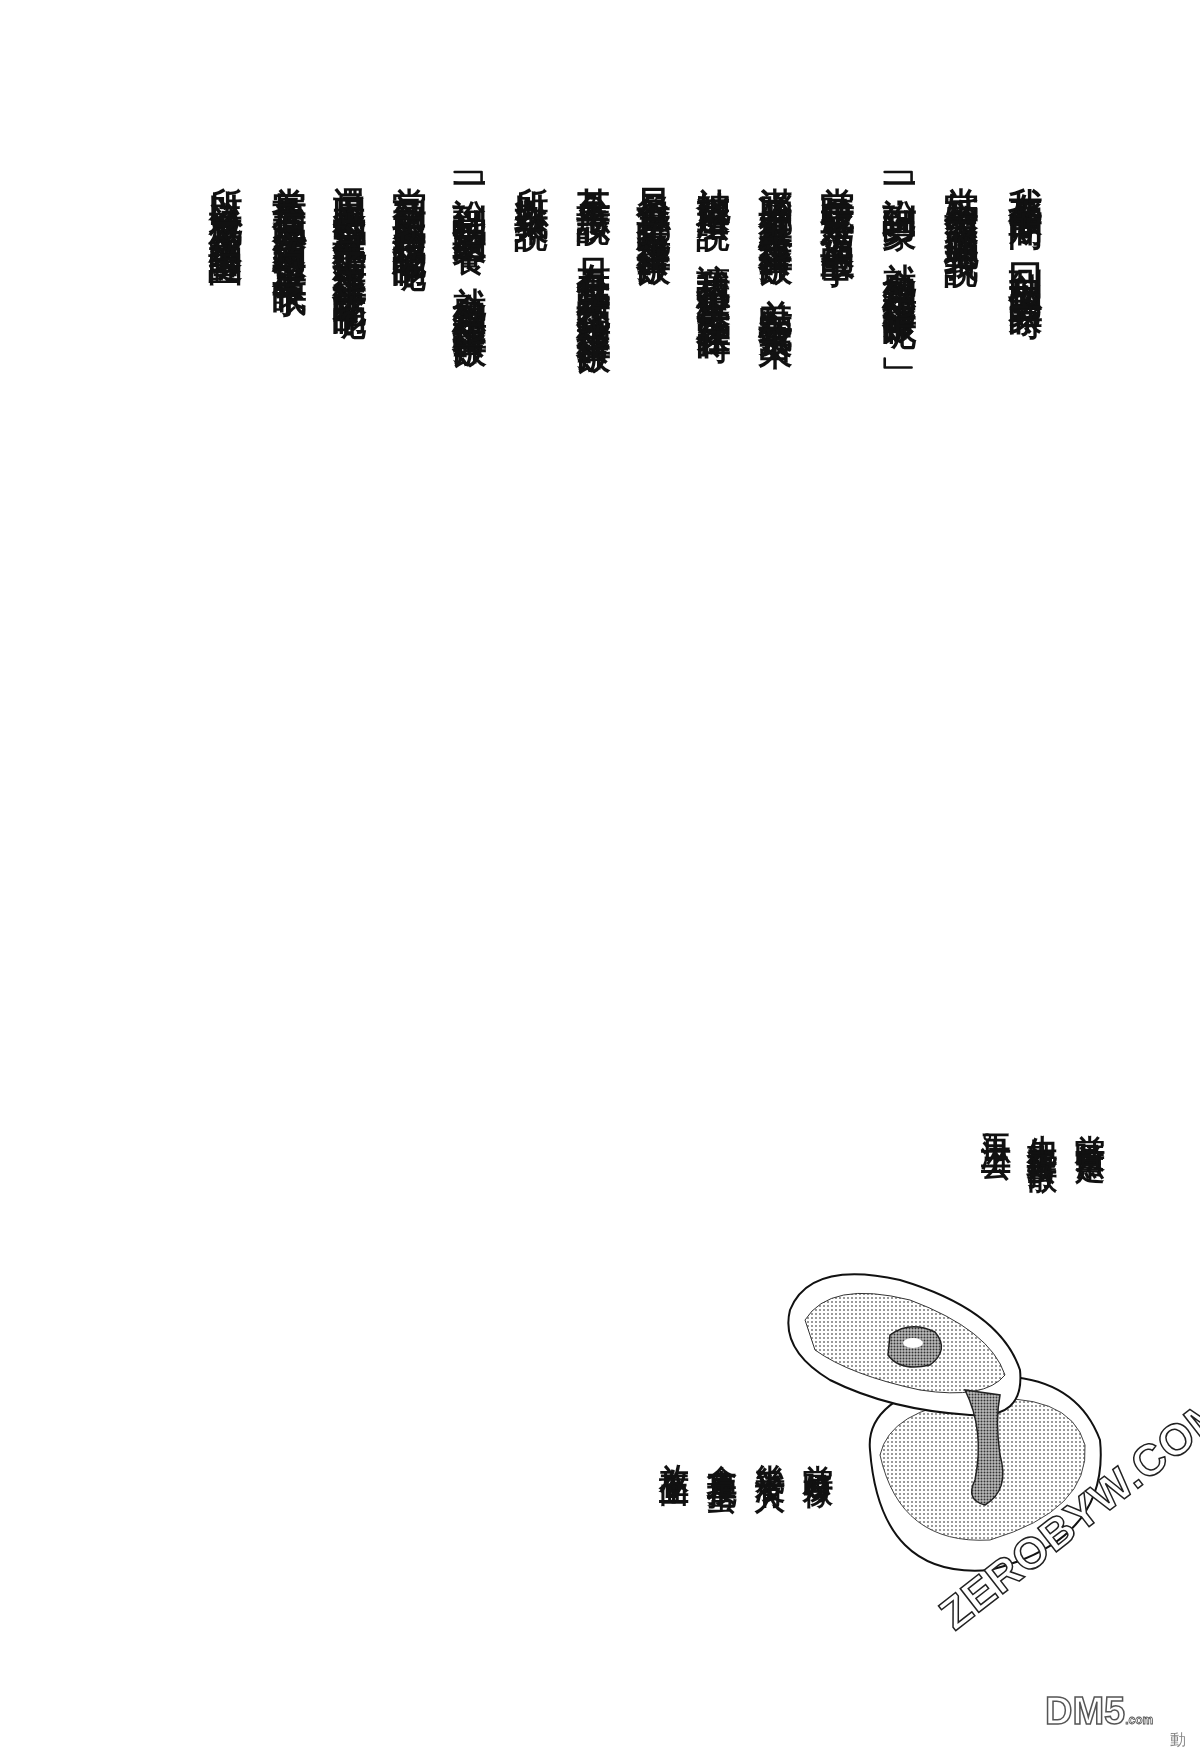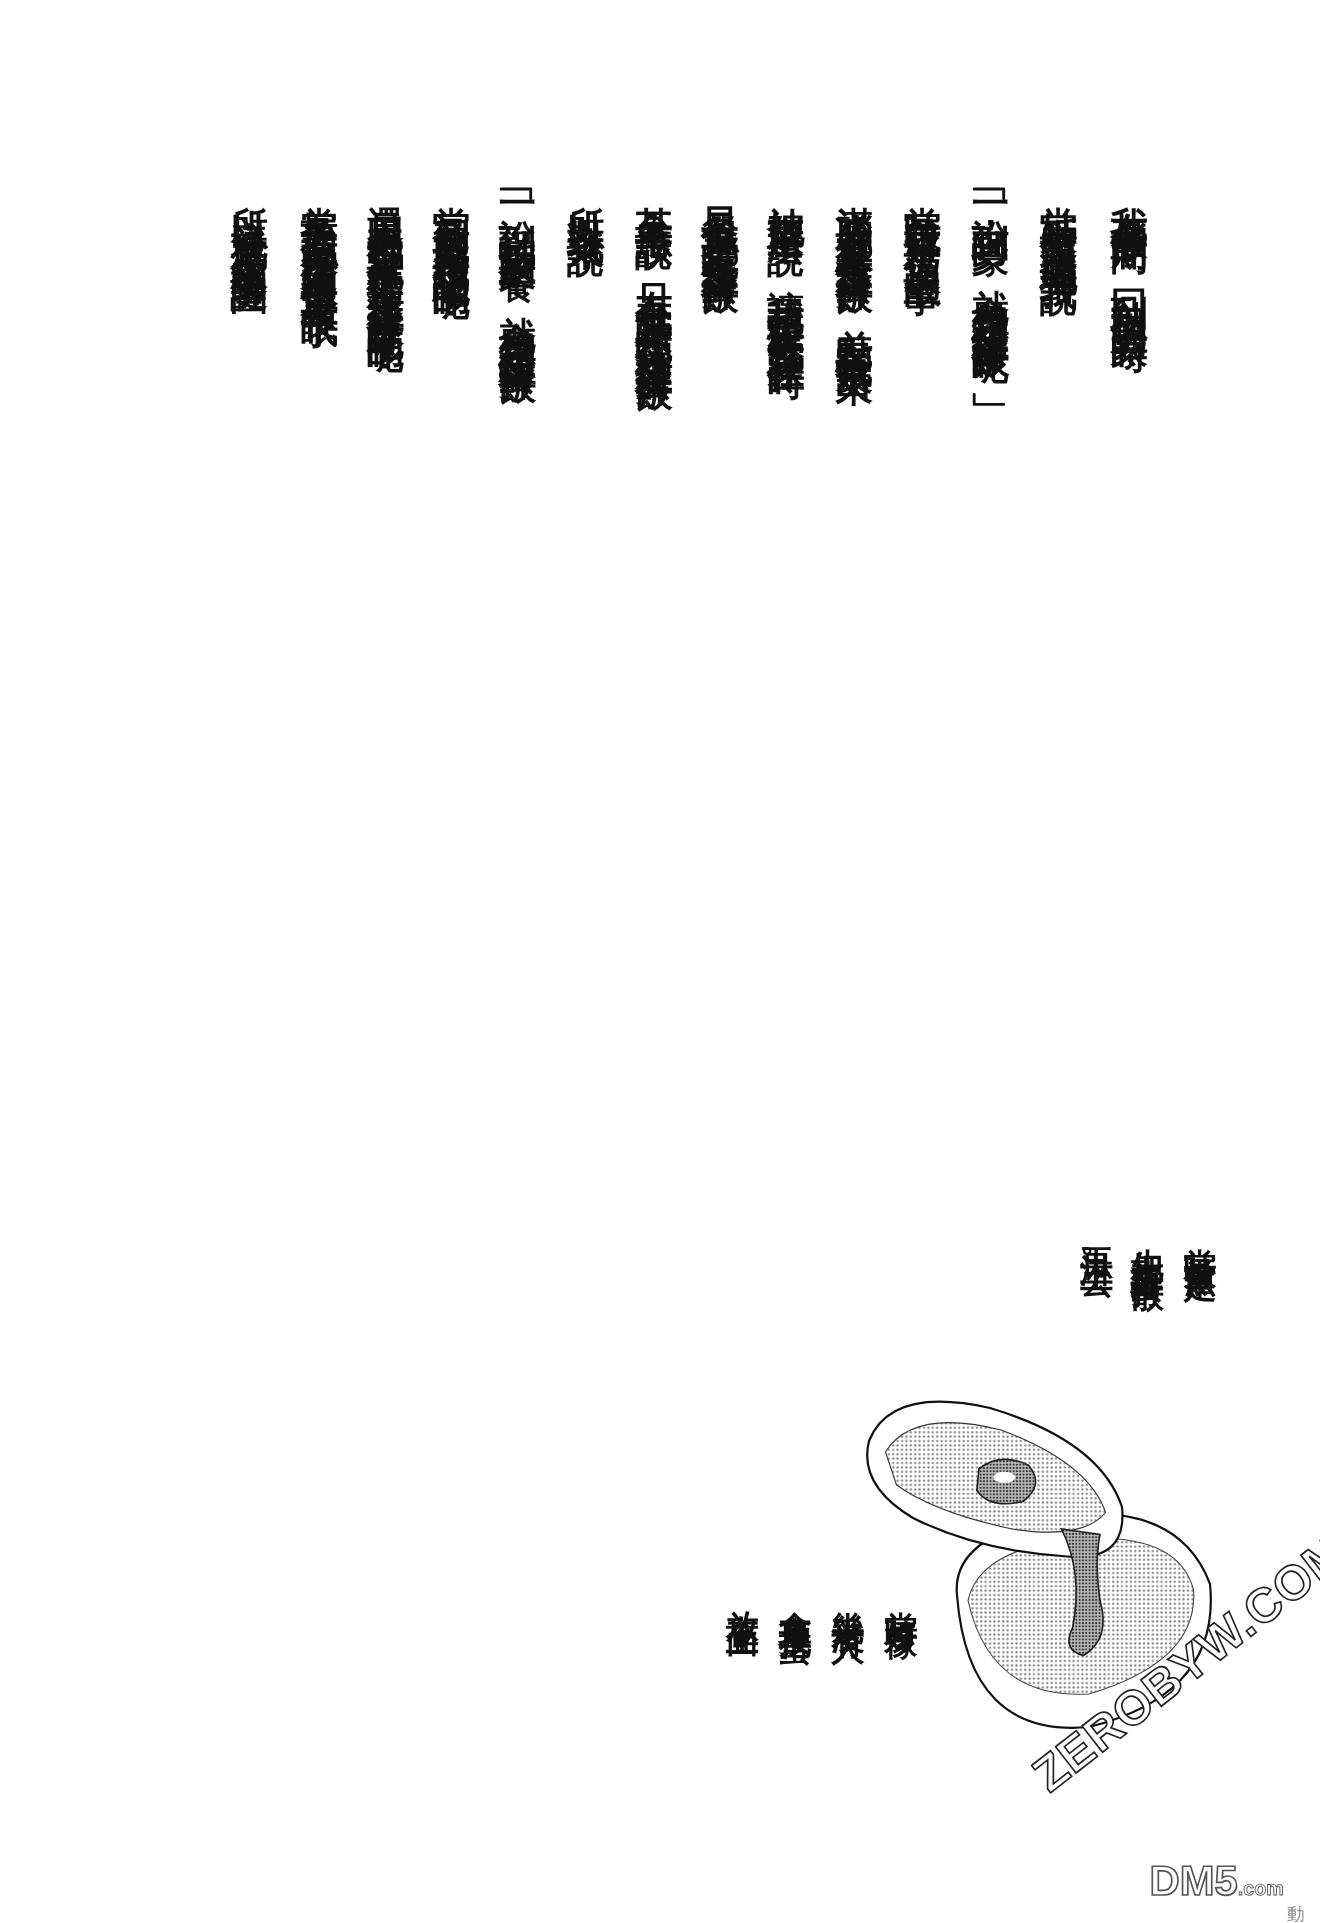--- a/index.html
+++ b/index.html
@@ -21,21 +21,21 @@
     position: absolute; left: 930px; top: 1600px;
     transform: rotate(-38deg); transform-origin: left top;
     font-family: "Liberation Sans", sans-serif; font-size: 44px; font-weight: bold;
     color: #fff; -webkit-text-stroke: 1.5px #222; letter-spacing: 1px;
   }
   .wm-dm5 {
     position: absolute; left: 1045px; top: 1690px;
     font-family: "Liberation Sans", sans-serif; font-size: 38px; font-weight: bold;
     color: #fff; -webkit-text-stroke: 1.5px #555;
   }
-  .wm-dm5 small { font-size: 18px; -webkit-text-stroke: 0.8px #555; }
+  .wm-dm5 small { font-size: 12px; -webkit-text-stroke: 0.8px #555; }
   .wm-sub { position: absolute; left: 1150px; top: 1730px; font-size: 16px; color: #888; padding-left: 20px; }
 </style>
 </head>
 <body>
 
 <div>
   <div class="col" style="left:1006px; top:160px;">我在暑假期間，回到秋田的老家時，</div>
   <div class="col" style="left:942px;  top:160px;">堂姊突然沒頭沒腦地對我說：</div>
   <div class="col" style="left:880px;  top:160px;">「一說到阿豪，就會想到生雞蛋拌飯呢。」</div>
   <div class="col" style="left:818px;  top:160px;">當時我正好為了這次的故事，</div>

